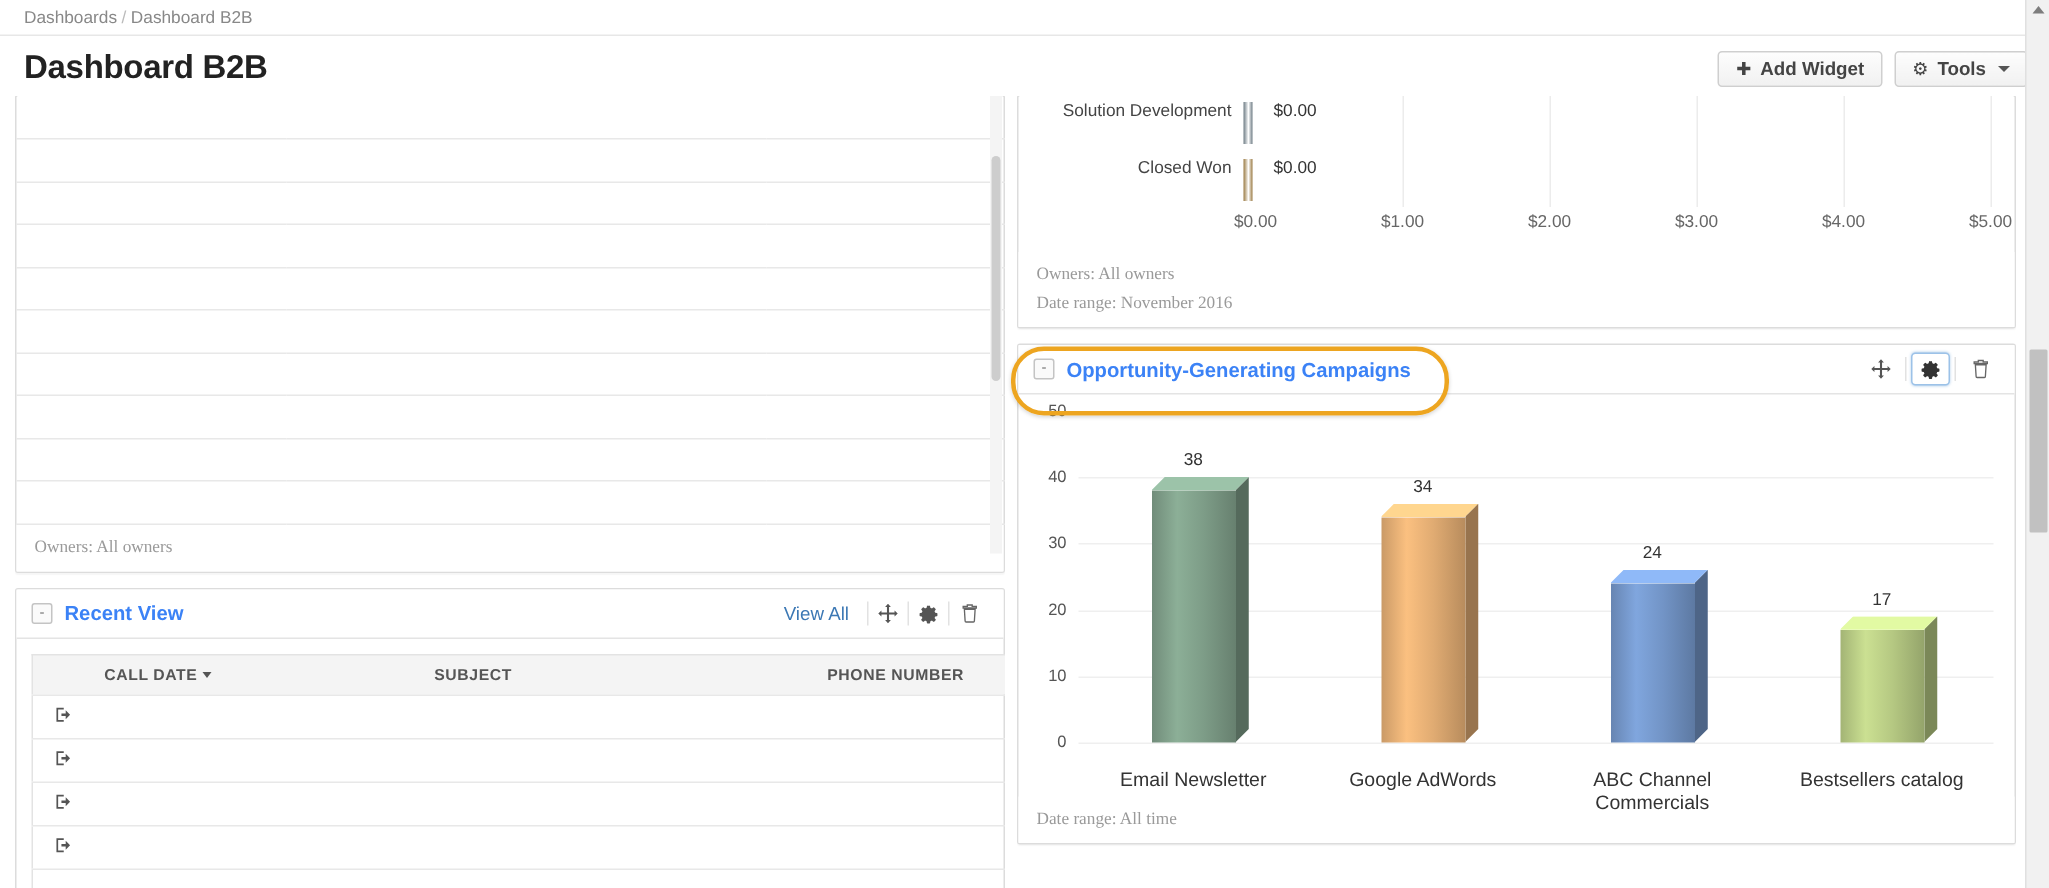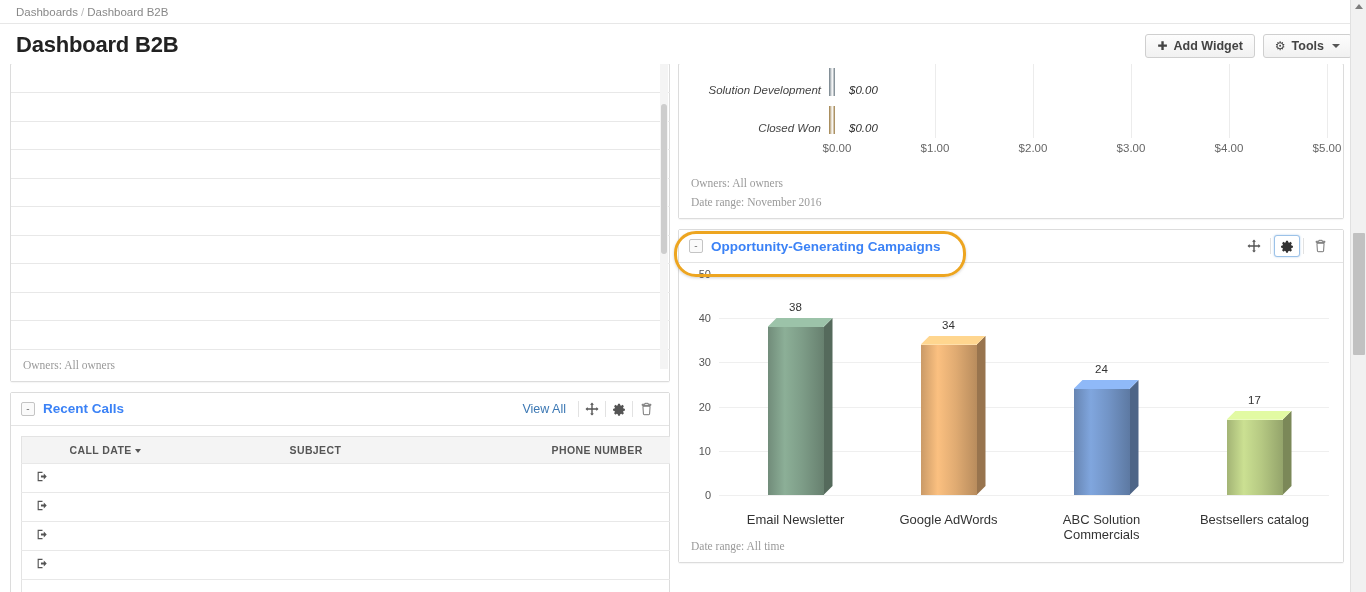--- a/index.html
+++ b/index.html
@@ -97,21 +97,21 @@
   .ch0 { width: 42px; }
   .ch1 { width: 220px; }
   .ch2 { width: 258px; }
   .ch3 { width: 150px; text-align: left; }
   .calls-table th.ch3, .calls-table td.ch3 { padding-left: 10px; }
   .calls-table td.ch0 { text-align: center; color: #555; font-size: 13px; }
   .sortcar { display:inline-block;width:0;height:0;border-left:3.5px solid transparent;border-right:3.5px solid transparent;border-top:4px solid #555;margin-left:3px;vertical-align:middle; }
 
   
   .funnel { position: relative; height: 104px; }
-  .fn-row { position: absolute; display: flex; align-items: flex-end; font-style: italic; }
+  .fn-row { position: absolute; display: flex; align-items: flex-start; }
   .fn-label { font-size: 11.5px; color: #444; text-align: right; width: 150px; padding-right: 8px; }
   .fn-bar { width: 6px; height: 28px; }
   .fn-val { font-size: 11.5px; color: #333; padding-left: 14px; }
   .fn-grid { position: absolute; top: 0; width: 1px; background: #ececec; }
   .fn-axis { position: absolute; left: 0; right: 0; top: 78px; height: 20px; }
   .fn-tick { position: absolute; font-size: 11.5px; color: #666; transform: translateX(-50%); }
 
   
   .chart { position: relative; height: 268px; }
   .c-grid { position: absolute; left: 40px; right: 14px; height: 1px; background: #efefef; }
@@ -222,21 +222,21 @@
         <div>Owners: All owners</div>
       </div>
       <div class="innerscroll" style="right:1px; top:0; height:305px;">
         <div class="is-thumb" style="top:40px;height:150px;"></div>
       </div>
     </div>
 
     <div class="widget">
       <div class="w-head">
         <div class="collapse-box">-</div>
-        <div class="w-title">Recent Calls</div>
+        <div class="w-title">Recent View</div>
         <div class="w-tools">
           <a class="view-all">View All</a>
           <div class="vdiv"></div>
           <div class="ticon">
             <svg width="14" height="14" viewBox="0 0 16 16" aria-hidden="true">
               <path d="M8 0.6 L10.2 3 H8.8 V7.2 H13 V5.8 L15.4 8 L13 10.2 V8.8 H8.8 V13 H10.2 L8 15.4 L5.8 13 H7.2 V8.8 H3 V10.2 L0.6 8 L3 5.8 V7.2 H7.2 V3 H5.8 Z" fill="#555"></path>
             </svg>
           </div>
           <div class="vdiv"></div>
           <div class="ticon">
@@ -395,21 +395,21 @@
             <div class="bar-top" style="top: 0px; left: 0px; width: 65px; height: 9px; background: rgb(255, 214, 143); clip-path: polygon(0px 100%, 9px 0px, 100% 0px, 56px 100%);"></div>
           </div>
           <div class="bar-val" style="left: 229.5px; width: 80px; top: 55.72px;">34</div>
           <div class="bar-cat" style="left: 194.5px; width: 150px; top: 249px;">Google AdWords</div>
           <div class="bar3d" style="left: 394.5px; top: 116.92px; width: 65px; height: 115.08px;">
             <div class="bar-side" style="left: 56px; top: 0px; width: 9px; height: 115.08px; background: rgb(78, 101, 135); clip-path: polygon(0px 9px, 100% 0px, 100% calc(100% - 9px), 0px 100%);"></div>
             <div class="bar-front" style="width: 56px; height: 106.08px; background: linear-gradient(90deg, rgb(103, 133, 178) 0%, rgb(128, 166, 222) 30%, rgb(114, 148, 198) 62%, rgb(93, 121, 162) 100%);"></div>
             <div class="bar-top" style="top: 0px; left: 0px; width: 65px; height: 9px; background: rgb(143, 185, 248); clip-path: polygon(0px 100%, 9px 0px, 100% 0px, 56px 100%);"></div>
           </div>
           <div class="bar-val" style="left: 382.5px; width: 80px; top: 99.92px;">24</div>
-          <div class="bar-cat" style="left: 347.5px; width: 150px; top: 249px;">ABC Solution Commercials</div>
+          <div class="bar-cat" style="left: 347.5px; width: 150px; top: 249px;">ABC Channel Commercials</div>
           <div class="bar3d" style="left: 547.5px; top: 147.86px; width: 65px; height: 84.14px;">
             <div class="bar-side" style="left: 56px; top: 0px; width: 9px; height: 84.14px; background: rgb(123, 136, 88); clip-path: polygon(0px 9px, 100% 0px, 100% calc(100% - 9px), 0px 100%);"></div>
             <div class="bar-front" style="width: 56px; height: 75.14px; background: linear-gradient(90deg, rgb(163, 180, 117) 0%, rgb(203, 224, 146) 30%, rgb(181, 200, 130) 62%, rgb(148, 164, 107) 100%);"></div>
             <div class="bar-top" style="top: 0px; left: 0px; width: 65px; height: 9px; background: rgb(226, 250, 163); clip-path: polygon(0px 100%, 9px 0px, 100% 0px, 56px 100%);"></div>
           </div>
           <div class="bar-val" style="left: 535.5px; width: 80px; top: 130.86px;">17</div>
           <div class="bar-cat" style="left: 500.5px; width: 150px; top: 249px;">Bestsellers catalog</div>
         </div>
       <div class="w-foot">
         <div>Date range: All time</div>

